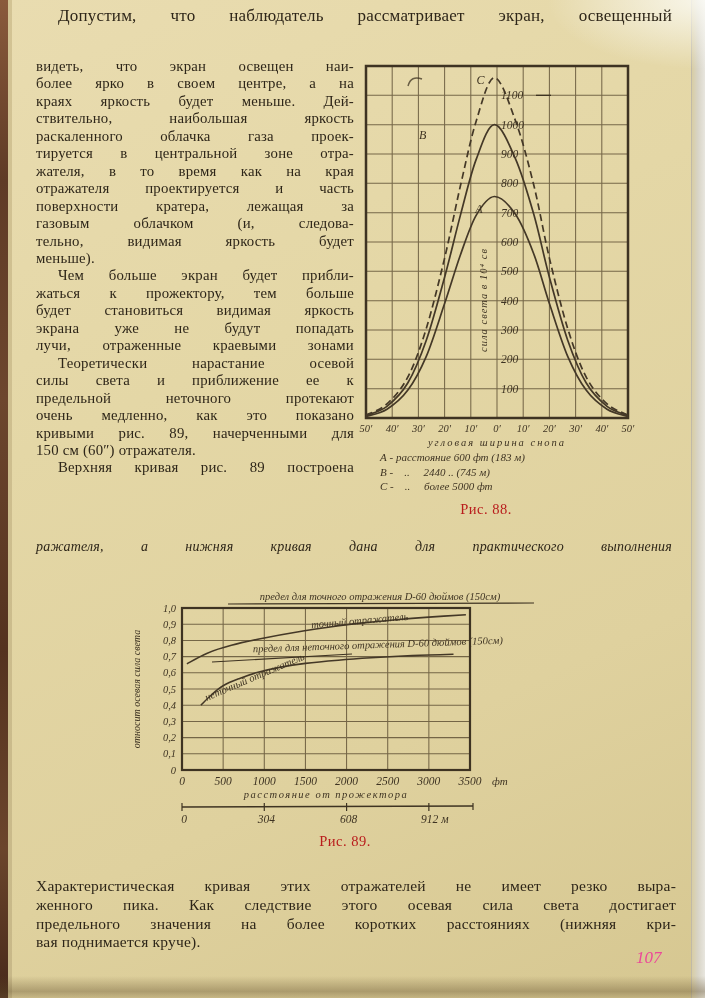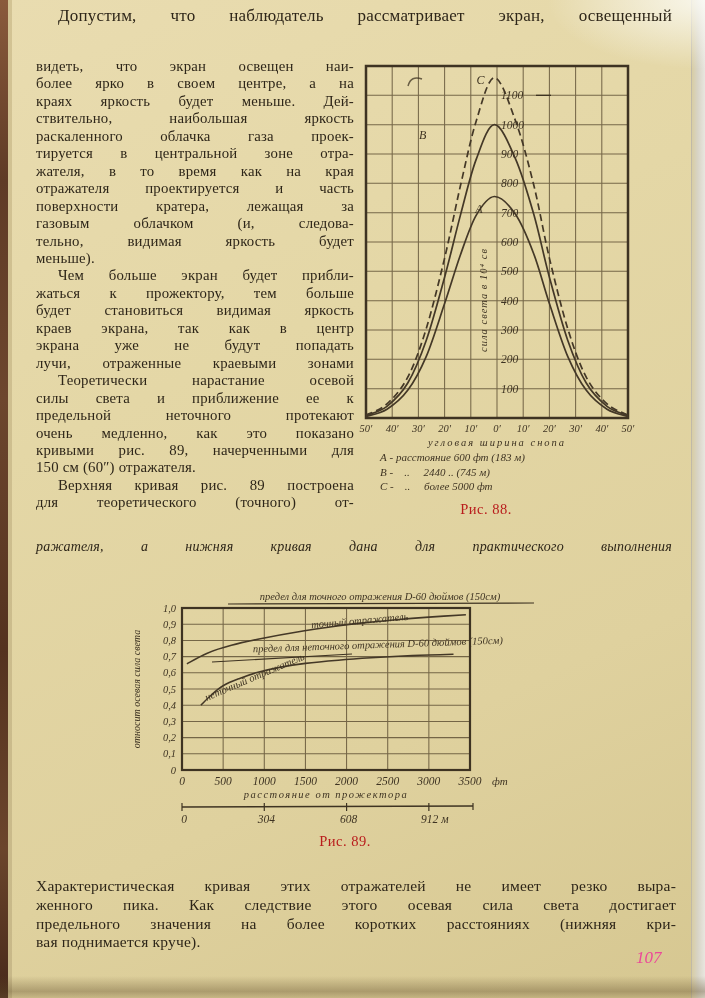--- a/index.html
+++ b/index.html
@@ -63,35 +63,33 @@
       <div class="tline">отражателя проектируется и часть</div>
       <div class="tline">поверхности кратера, лежащая за</div>
       <div class="tline">газовым облачком (и, следова-</div>
       <div class="tline">тельно, видимая яркость будет</div>
       <div class="tline last">меньше).</div>
     </div>
     <div class="para">
       <div class="tline ind">Чем больше экран будет прибли-</div>
       <div class="tline">жаться к прожектору, тем больше</div>
       <div class="tline">будет становиться видимая яркость</div>
-      <div class="tline">краев экрана, так как в центр</div>
       <div class="tline">экрана уже не будут попадать</div>
       <div class="tline">лучи, отраженные краевыми зонами</div>
     </div>
     <div class="para">
       <div class="tline ind">Теоретически нарастание осевой</div>
       <div class="tline">силы света и приближение ее к</div>
       <div class="tline">предельной неточного протекают</div>
       <div class="tline">очень медленно, как это показано</div>
       <div class="tline">кривыми рис. 89, начерченными для</div>
       <div class="tline last">150 см (60″) отражателя.</div>
     </div>
     <div class="para">
       <div class="tline ind">Верхняя кривая рис. 89 построена</div>
-      <div class="tline">для теоретического (точного) от-</div>
     </div>
   </div>
 
 <div class="fig fig88">
   <svg id="svg88" width="345" height="445" viewBox="0 0 345 445">
       <g stroke="#5a4b31" stroke-width="1.05" opacity="0.8">
         <line x1="14" y1="10" x2="14" y2="362"></line>
         <line x1="40.19999999999999" y1="10" x2="40.19999999999999" y2="362"></line>
         <line x1="66.39999999999999" y1="10" x2="66.39999999999999" y2="362"></line>
         <line x1="92.6" y1="10" x2="92.6" y2="362"></line>

